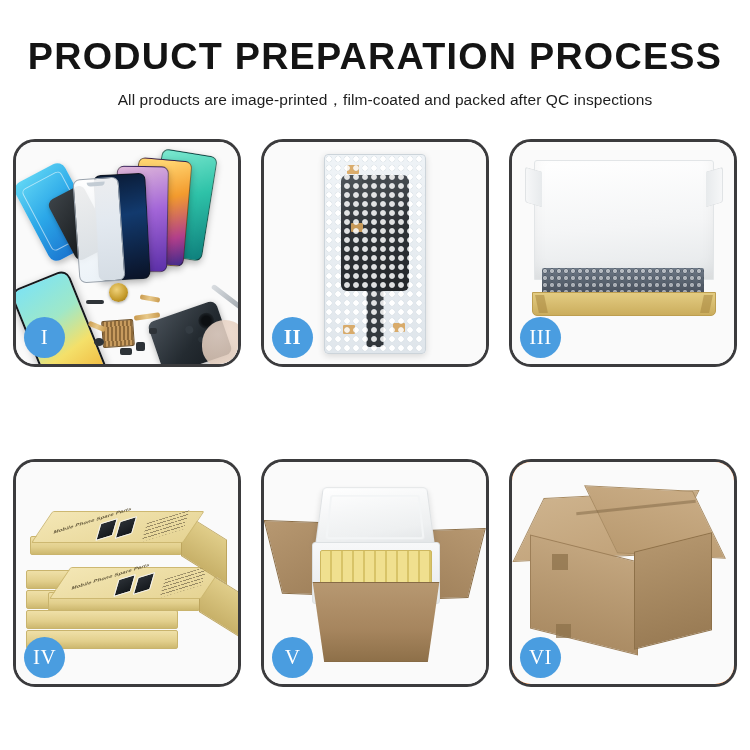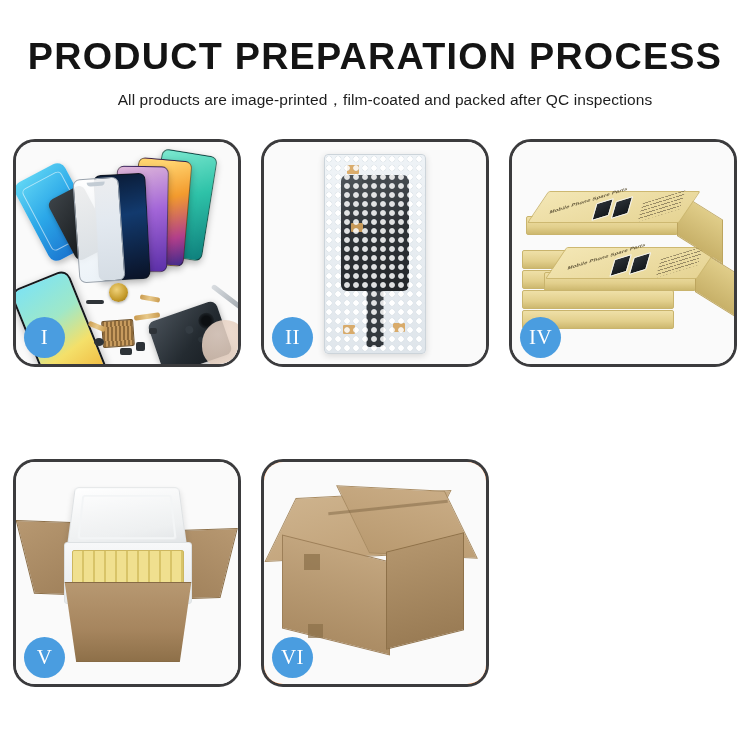--- a/index.html
+++ b/index.html
@@ -216,21 +216,21 @@
   .blob-hand {
     position: absolute;
     right: -10px; top: 178px;
     width: 46px; height: 48px;
     border-radius: 50% 50% 45% 45%;
     background: radial-gradient(circle at 35% 30%, #f1ddd0, #d9c1ae);
     opacity: .85;
   }
 
   
-  .p2 { background: #fcfcfc; }
+  .p2 { background: #fcfcfc; font-weight: bold; }
   .bubblebag {
     position: absolute;
     left: 50%; top: 12px;
     transform: translateX(-50%);
     width: 100px; height: 198px;
     background:
       radial-gradient(circle at 4px 4px, rgba(255,255,255,.95) 2.6px, rgba(205,215,222,.55) 3.2px, rgba(0,0,0,0) 3.6px) 0 0/9px 9px,
       linear-gradient(170deg, rgba(238,243,247,.85), rgba(216,224,231,.8));
     border: 1px solid #ccd4da;
     border-radius: 4px;
@@ -539,20 +539,29 @@
         <div class="tape" style="left:22px;top:10px;"></div>
         <div class="tape" style="left:26px;top:68px;"></div>
         <div class="tape" style="left:18px;top:170px;"></div>
         <div class="tape" style="left:68px;top:168px;"></div>
         <div class="bubble-overlay"></div>
       </div>
     </div>
     <div class="badge">II</div>
   </div>
 
+  <div class="panel p3">
+    <div class="panel-stage">
+      <div class="mailer-base"></div>
+      <div class="mailer-lid"></div>
+      <div class="mailer-inner"></div>
+      <div class="mailer-front"></div>
+    </div>
+    <div class="badge">III</div>
+  </div>
 
   <div class="panel p4">
     <div class="panel-stage">
       <div class="stack">
 
         <div class="sbox" style="left:0px;  top:150px;"></div>
         <div class="sbox" style="left:0px;  top:130px;"></div>
         <div class="sbox" style="left:0px;  top:110px;"></div>
         <div class="sbox" style="left:0px;  top:90px;"></div>
 

